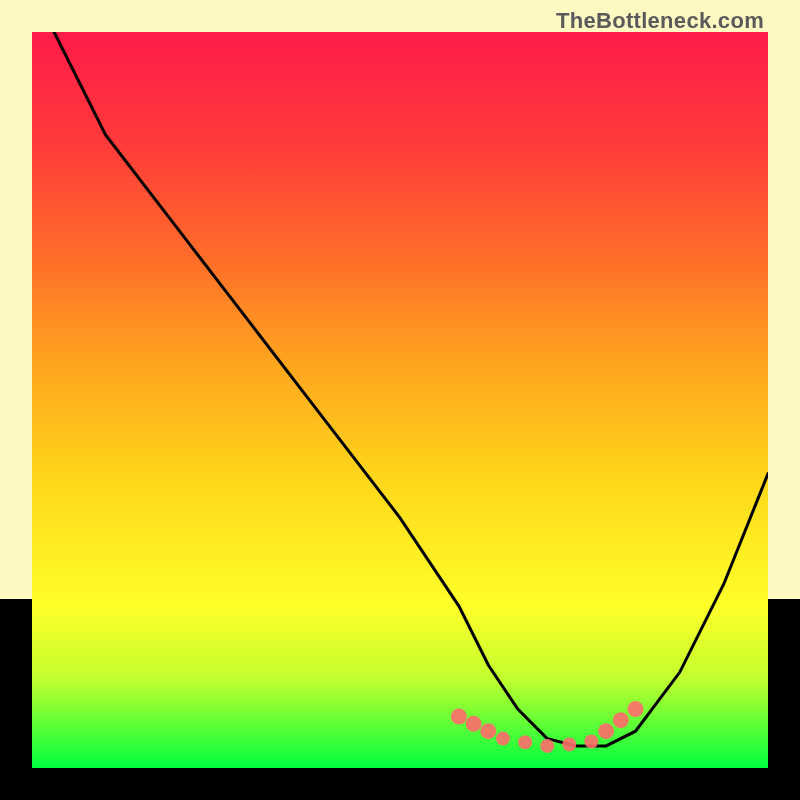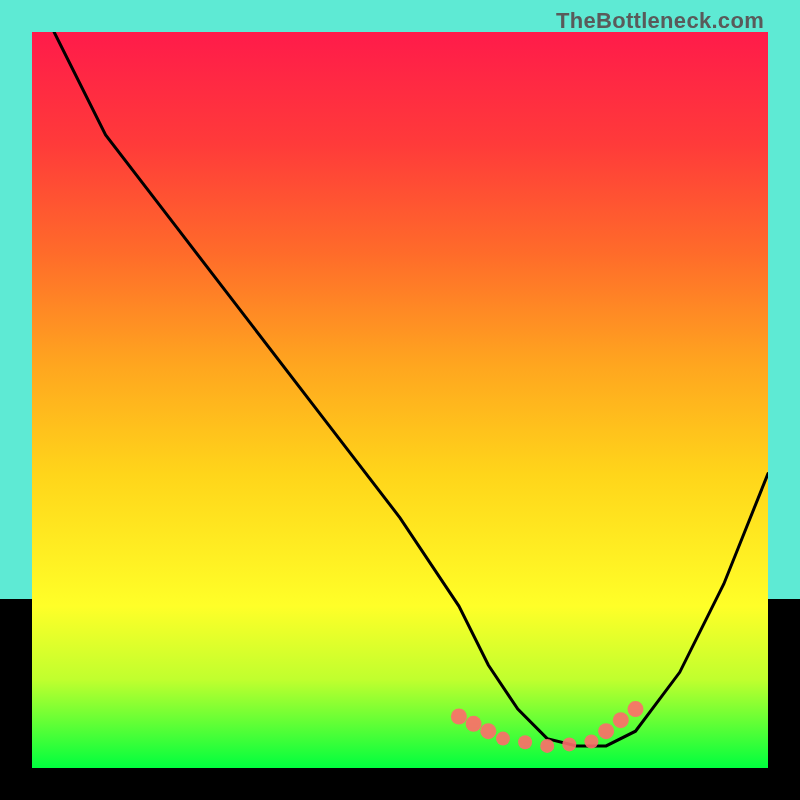--- a/index.html
+++ b/index.html
@@ -7,21 +7,21 @@
     padding: 0;
     width: 800px;
     height: 800px;
     background: #000;
     overflow: hidden;
   }
   .container {
     position: relative;
     width: 800px;
     height: 599px;
-    background: #5eead4;
+    background: #fef9c3;
   }
   .plot-area {
     position: absolute;
     left: 32px;
     top: 32px;
     width: 736px;
     height: 736px;
     
     background: linear-gradient(
       to bottom,

